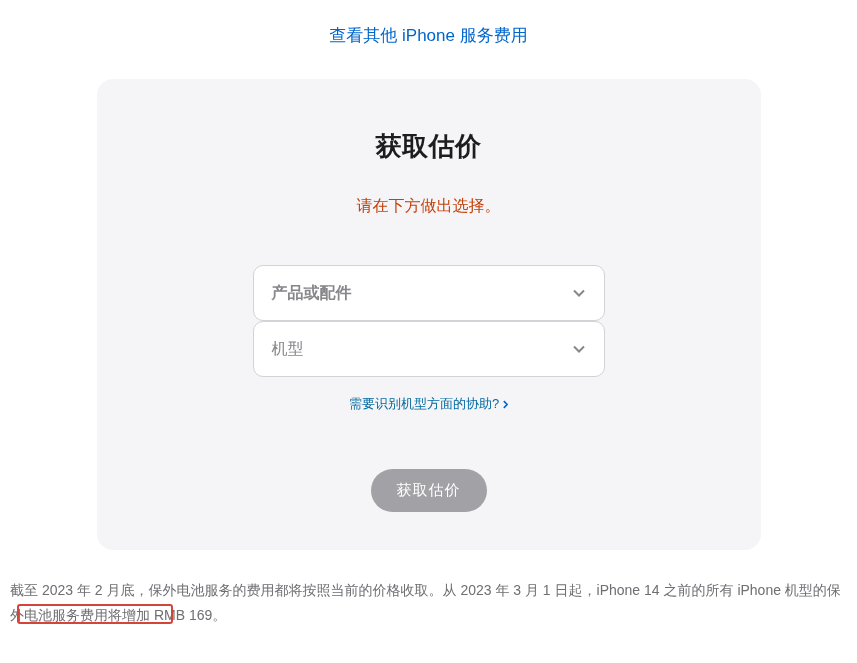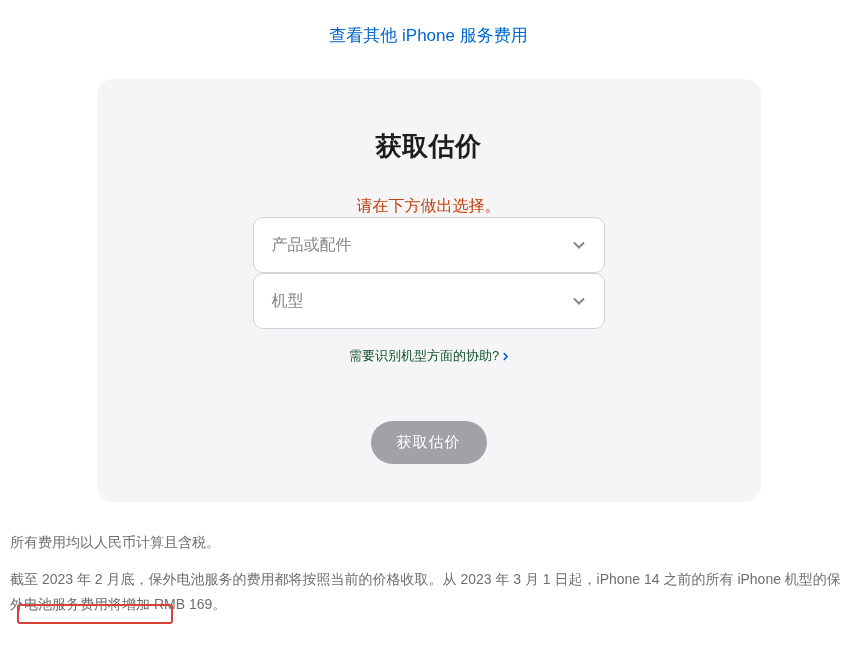--- a/index.html
+++ b/index.html
@@ -38,20 +38,22 @@
       font-size: 16px;
       color: #c2410c;
       margin-top: 32px;
     }
     .select-wrapper {
       width: 352px;
       margin: 0 auto;
       position: relative;
     }
     .select-wrapper:first-of-type {
+      margin-top: 48px;
+      font-weight: bold;
     }
     .select-wrapper + .select-wrapper {
     }
     .select-box {
       width: 100%;
       height: 56px;
       background: #ffffff;
       border: 1px solid #d2d2d7;
       border-radius: 10px;
       padding: 0 18px;
@@ -73,21 +75,21 @@
     .chevron svg {
       width: 12px;
       height: 8px;
       fill: none;
       stroke: currentColor;
       stroke-width: 2;
     }
     .help-link {
       margin-top: 18px;
       font-size: 13px;
-      color: #14532d;
+      color: #0369a1;
       display: inline-flex;
       align-items: center;
       gap: 4px;
     }
     .help-link .chevron-right {
       display: inline-flex;
     }
     .help-link .chevron-right svg {
       width: 5px;
       height: 9px;
@@ -167,17 +169,16 @@
         </svg>
     </span>
   </div>
 
   <div>
     <button class="estimate-btn">获取估价</button>
   </div>
 </div>
 
 <div class="notes">
-  <p>所有费用均以人民币计算且含税。</p>
   <p class="break">截至 2023 年 2 月底，保外电池服务的费用都将按照当前的价格收取。从 2023 年 3 月 1 日起，iPhone 14 之前的所有 iPhone 机型的保外电池服务费用将增加 RMB 169。</p>
 </div>
 
 <div class="highlight-box" style="left:17px; top:604px; width:156px; height:20px;"></div>
 
 </body></html>

